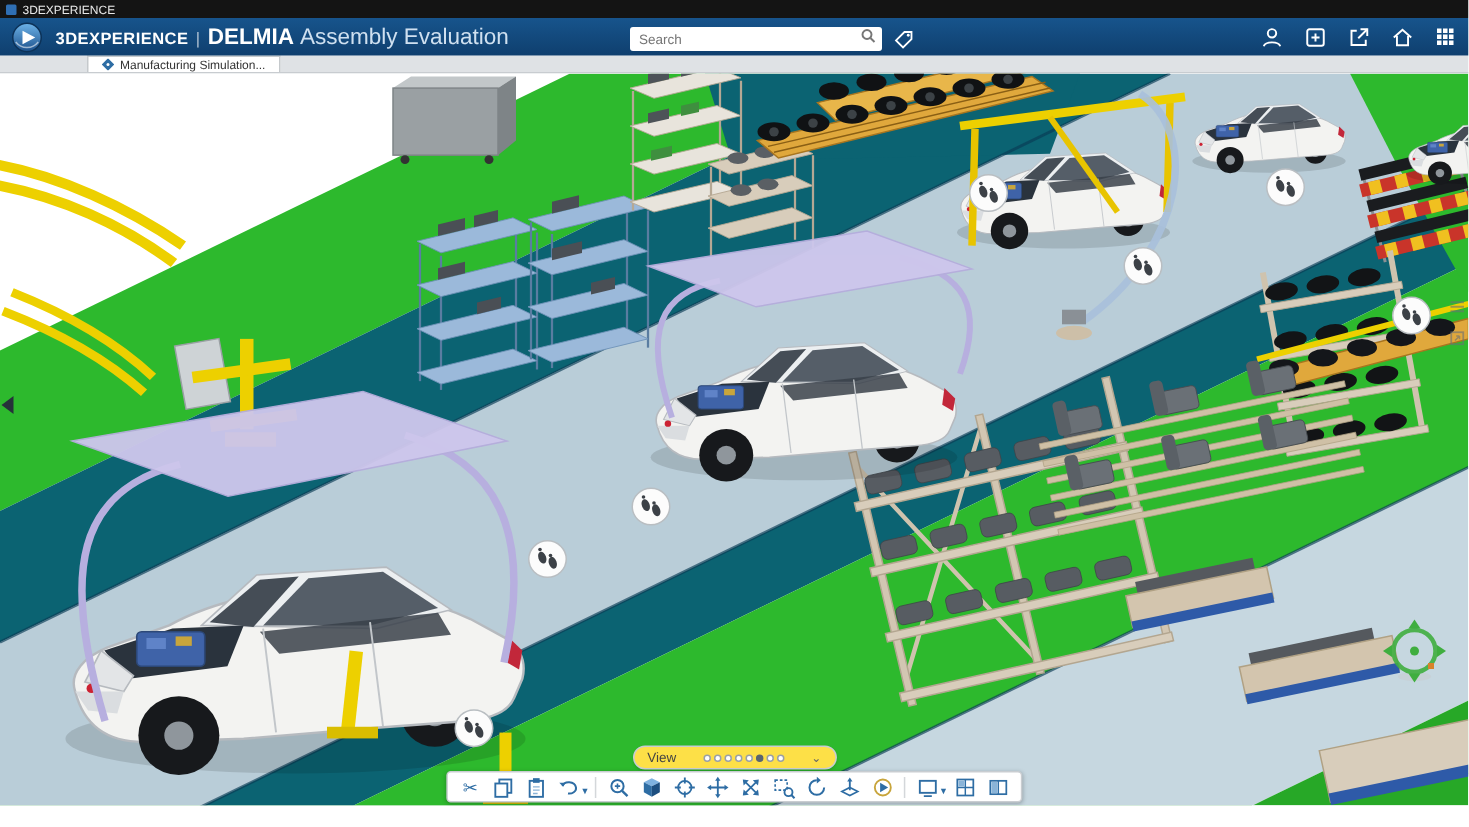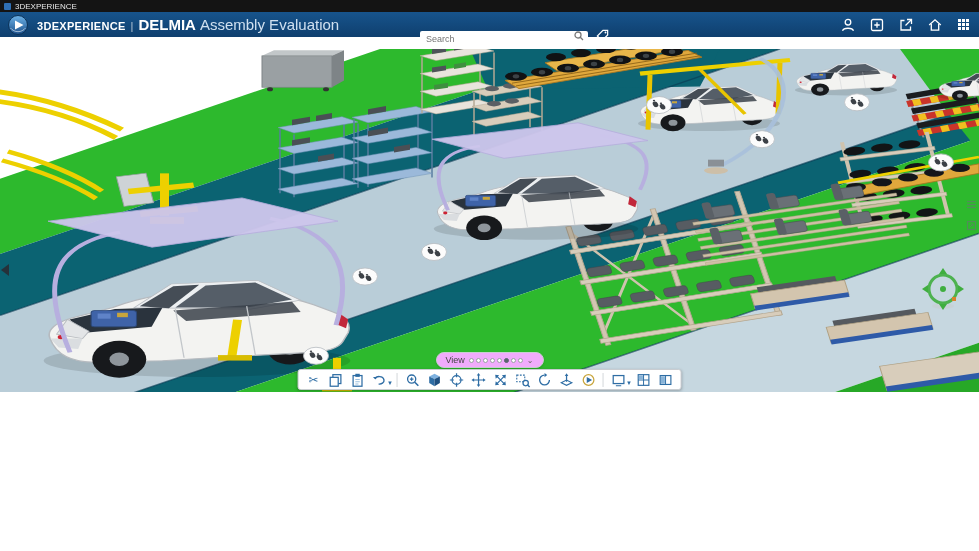--- a/index.html
+++ b/index.html
@@ -4,35 +4,35 @@
 <style>
   :root{
     --header-blue:#17548c; --header-blue-dark:#0f3f6e; --accent-blue:#2e6da4;
     --floor-green:#2db92d; --floor-green-dark:#25a325; --lane-gray:#b9cdd8;
     --lane-light:#c6d7e0; --teal-dark:#0b6372; --navy-line:#0a3c55;
     --machine-yellow:#edd000; --canopy-lavender:#cdc6ec; --rack-blue:#9bb9da; --rack-tan:#d8cdbb;
   }
   *{box-sizing:border-box}
   body{margin:0;width:979px;height:551px;overflow:hidden;background:#fff;
        font-family:"Liberation Sans",sans-serif;}
-  .app{position:relative;width:979px;height:392px;background:#fff}
+  .app{position:relative;width:979px;height:537px;background:#fff}
 
   
   .titlebar{height:12px;background:#141414;color:#e8e8e8;font-size:8px;display:flex;align-items:center;gap:4px;padding:0 4px}
   .titlebar .sq{width:7px;height:7px;background:#2f6fb4;border-radius:1px}
 
   
   .topbar{position:relative;height:25px;background:linear-gradient(var(--header-blue),var(--header-blue-dark));color:#fff;display:flex;align-items:center;padding:0 6px}
   .logo3ds{width:24px;height:22px;margin-right:7px;display:flex;align-items:center;justify-content:center;cursor:pointer}
   .brand{display:flex;align-items:baseline;white-space:nowrap}
   .brand-exp{font-weight:bold;font-size:11px;letter-spacing:.3px}
   .brand-sep{opacity:.65;margin:0 5px;font-size:11px}
   .brand-app{font-weight:bold;font-size:15px}
   .brand-suffix{font-size:15px;margin-left:4px;color:#cfe0f0}
-  .searchwrap{position:absolute;left:420px;top:16px;display:flex;align-items:flex-start;gap:7px}
+  .searchwrap{position:absolute;left:420px;top:4px;display:flex;align-items:flex-end;gap:7px}
   .searchbox{position:relative}
   .searchbox input{width:168px;height:16px;border:none;border-radius:2px;font-size:9px;padding:0 18px 0 6px;color:#333;outline:none;font-family:"Liberation Sans",sans-serif}
   .searchbox .mag{position:absolute;right:4px;top:3px}
   .header-icons{position:absolute;right:6px;top:3px;display:flex;gap:10px;align-items:center}
   .hbtn{width:19px;height:19px;display:flex;align-items:center;justify-content:center;cursor:pointer}
 
   
   .tabbar{height:12px;background:#dfe2e5;border-bottom:1px solid #c8ccd0;display:flex;align-items:stretch}
   .tab{margin-left:58px;background:#fff;border:1px solid #c5c9cc;border-bottom:none;display:flex;align-items:center;gap:4px;padding:0 9px;font-size:8px;color:#333;cursor:pointer}
 
@@ -41,21 +41,21 @@
   svg.scene{position:absolute;inset:0;width:100%;height:100%;display:block}
   .f-green{fill:var(--floor-green)} .f-green2{fill:var(--floor-green-dark)}
   .f-teal{fill:var(--teal-dark)} .f-lane{fill:var(--lane-gray)} .f-lane2{fill:var(--lane-light)}
   .edgeline{stroke:var(--navy-line);stroke-width:2;opacity:.65}
 
   .left-flyout{position:absolute;left:0;top:212px;width:10px;height:18px;display:flex;align-items:center;justify-content:center;cursor:pointer}
   .left-flyout .tri{width:0;height:0;border-top:6px solid transparent;border-bottom:6px solid transparent;border-right:8px solid #26323a}
   .right-edge-tools{position:absolute;right:2px;top:150px;display:flex;flex-direction:column;gap:10px;opacity:.6}
   .right-edge-tools .rbtn{cursor:pointer}
 
-  .view-pill{position:absolute;left:50%;transform:translateX(-50%);bottom:24px;height:16px;background:#f0abfc;border:1px solid #c9cdd1;border-radius:9px;display:flex;align-items:center;gap:4px;padding:0 9px;font-size:9px;color:#444;cursor:pointer;box-shadow:0 1px 2px rgba(0,0,0,.15)}
+  .view-pill{position:absolute;left:50%;transform:translateX(-50%);bottom:24px;height:16px;background:#fde047;border:1px solid #c9cdd1;border-radius:9px;display:flex;align-items:center;gap:18px;padding:0 9px;font-size:9px;color:#444;cursor:pointer;box-shadow:0 1px 2px rgba(0,0,0,.15)}
   .dots{display:flex;align-items:center;gap:2px}
   .dot{width:5px;height:5px;border:1px solid #9aa0a6;border-radius:50%;display:inline-block;background:#fff}
   .dot.active{background:#5a6570;border-color:#5a6570}
   .pill-caret{font-size:8px;color:#666}
 
   .bottom-toolbar{position:absolute;left:50%;transform:translateX(-50%);bottom:2px;height:21px;background:#fff;border:1px solid #c9cdd1;border-radius:3px;display:flex;align-items:center;padding:0 5px;gap:1px;box-shadow:0 1px 3px rgba(0,0,0,.25)}
   .tb{width:21px;height:18px;display:flex;align-items:center;justify-content:center;border-radius:2px;cursor:pointer}
   .tb-sep{width:1px;height:14px;background:#d4d7da;margin:0 3px}
   .tb .glyph{color:var(--accent-blue);font-size:12px;line-height:1}
   .caret-mini{font-size:6px;color:var(--accent-blue);margin-left:-4px;align-self:flex-end;padding-bottom:3px;cursor:pointer}
@@ -144,20 +144,29 @@
               <rect x="10" y="6" width="3" height="3"></rect>
               <rect x="2" y="10" width="3" height="3"></rect>
               <rect x="6" y="10" width="3" height="3"></rect>
               <rect x="10" y="10" width="3" height="3"></rect>
             </g>
         </svg>
       </span>
     </div>
   </header>
 
+  <div class="tabbar">
+    <div class="tab">
+      <svg width="8" height="8" viewBox="0 0 8 8">
+        <rect x="1" y="1" width="6" height="6" transform="rotate(45 4 4)" fill="#2e6da4"></rect>
+          <circle cx="4" cy="4" r="1" fill="#fff"></circle>
+      </svg>
+      <span>Manufacturing Simulation...</span>
+    </div>
+  </div>
 
   <div class="viewport">
     <svg class="scene" viewBox="0 0 979 502" preserveAspectRatio="none">
       <defs>
         <g id="carT">
           <ellipse cx="150" cy="128" rx="142" ry="22" fill="rgba(0,0,0,0.12)"></ellipse>
           <circle cx="236" cy="112" r="21" fill="#17191c"></circle>
             <circle cx="236" cy="112" r="8" fill="#8f969c"></circle>
           <path d="M14,98 C10,86 20,76 34,70 L72,56 C100,40 140,32 168,33 C206,34 238,42 258,52 L276,62 C288,68 293,78 290,90 L285,102 C281,112 268,116 252,117 L200,121 L118,128 L56,130 C36,130 20,122 14,98 Z" fill="#f3f3f1" stroke="#b6babf" stroke-width="1.5"></path>
           <path d="M92,56 L126,24 L206,19 L246,46 L200,58 Z" fill="#eceff1" stroke="#b6babf"></path>

